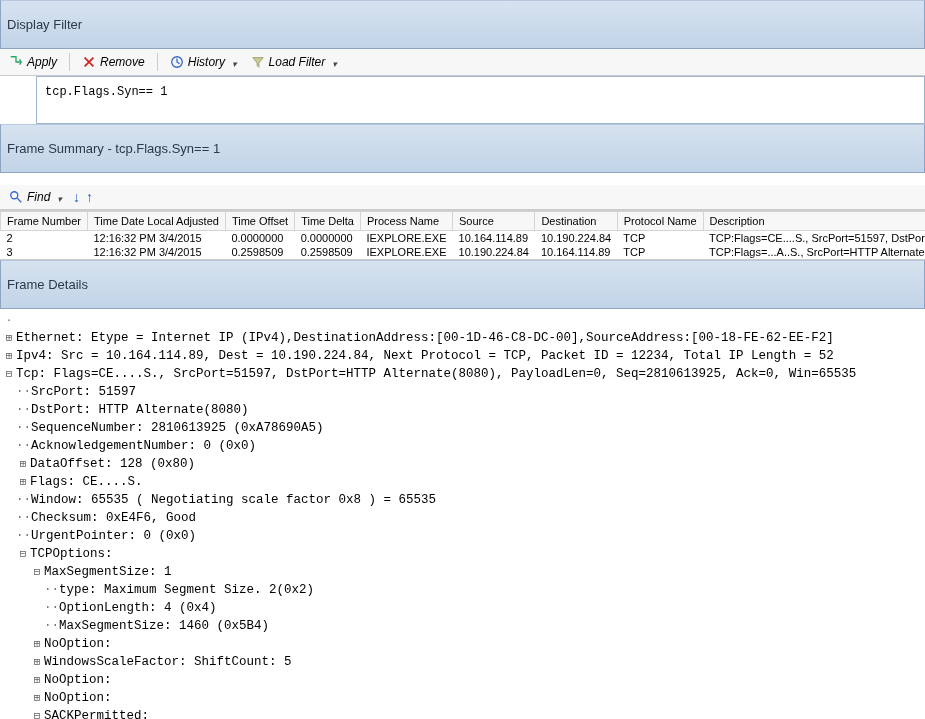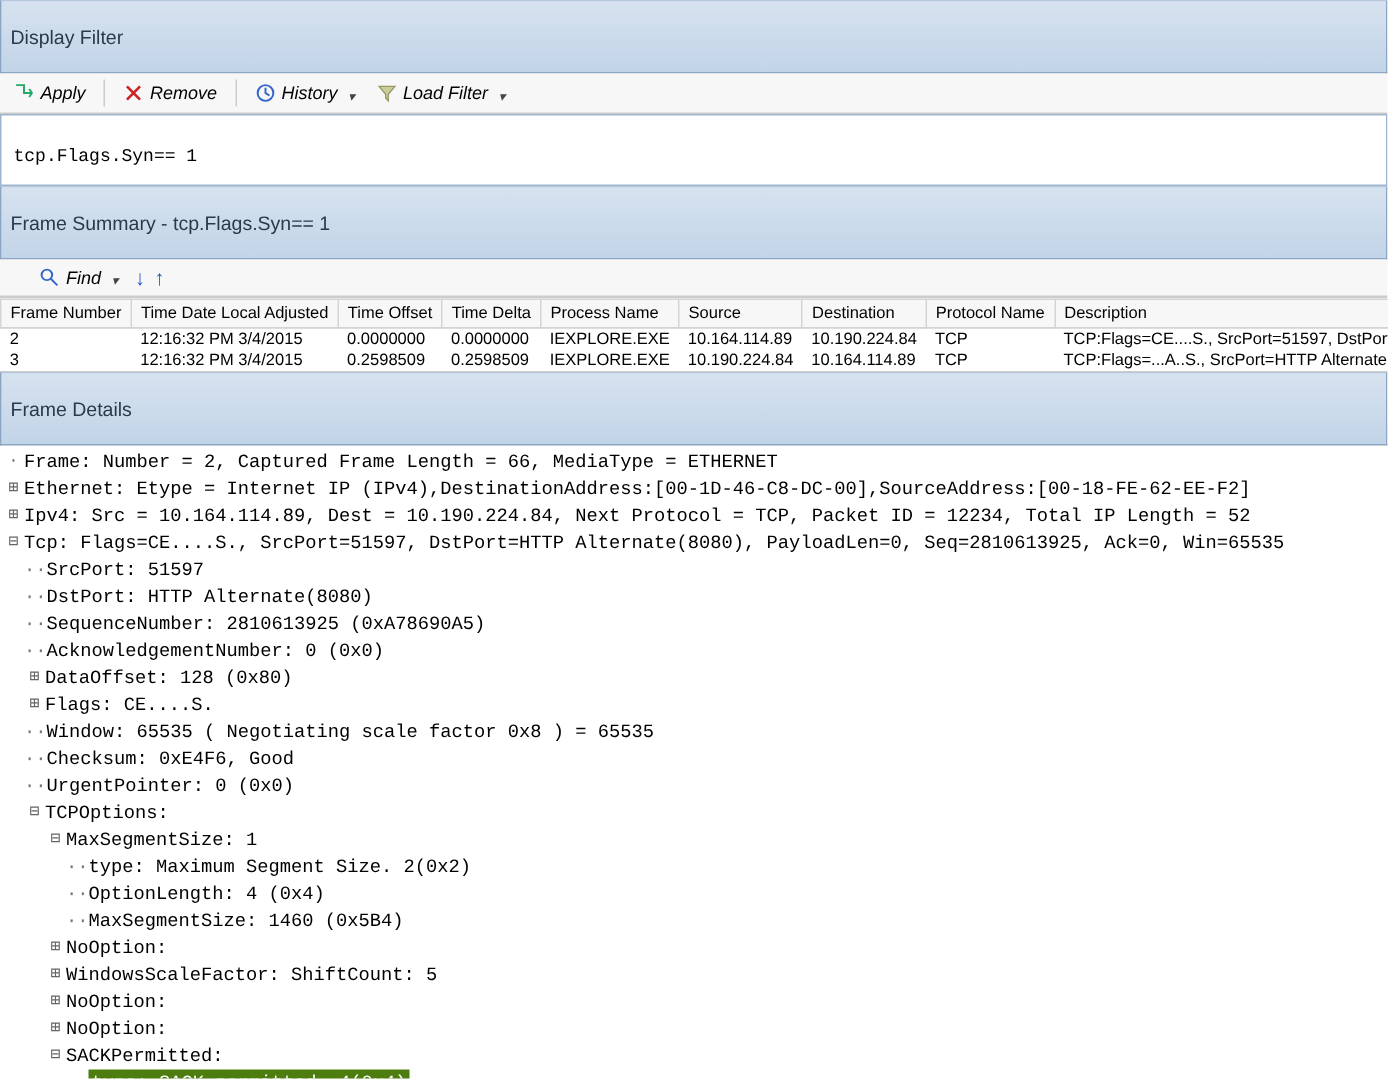--- a/index.html
+++ b/index.html
@@ -32,33 +32,35 @@
 .tb-btn {
   display:flex; align-items:flex-end; gap:4px;
   padding: 2px 4px;
   cursor: pointer;
   border:1px solid transparent;
   font-style:italic;
 }
 .drop::after { content:"▾"; font-size:9px; margin-left:3px; color:#444; }
 .filter-box {
   border:1px solid #9fb5cf;
-  padding:20px 8px;
+  padding:8px 8px;
   font-family: Consolas, "Courier New", monospace;
   font-size:12px;
   height:48px;
   background:#fff;
+  margin-left:36px;
 }
 .find-bar {
   background:#f7f7f7;
   border-bottom:1px solid #ccc;
-  padding:2px 21px;
+  padding:2px 4px;
   display:flex;
   align-items:center;
   gap:6px;
+  margin-top:12px;
 }
 .arrow { font-size:14px; color:#2459c4; cursor:pointer; font-weight:bold; }
 table.grid {
   width:100%;
   border-collapse:collapse;
   font-size:11px;
   background:#fff;
 }
 table.grid th {
   text-align:left;
@@ -179,21 +181,20 @@
       <td>TCP:Flags=...A..S., SrcPort=HTTP Alternate(808</td>
     </tr>
   </tbody>
 </table>
 </div>
 
 <div class="panel-header">Frame Details</div>
 <div class="details">
   <div class="ln">
       <span class="tw">·</span>
-      <span>Frame: Number = 2, Captured Frame Length = 66, MediaType = ETHERNET</span>
     </div>
   <div class="ln">
       <span class="tw">⊞</span>
       <span>Ethernet: Etype = Internet IP (IPv4),DestinationAddress:[00-1D-46-C8-DC-00],SourceAddress:[00-18-FE-62-EE-F2]</span>
     </div>
   <div class="ln">
       <span class="tw">⊞</span>
       <span>Ipv4: Src = 10.164.114.89, Dest = 10.190.224.84, Next Protocol = TCP, Packet ID = 12234, Total IP Length = 52</span>
     </div>
   <div class="ln">

